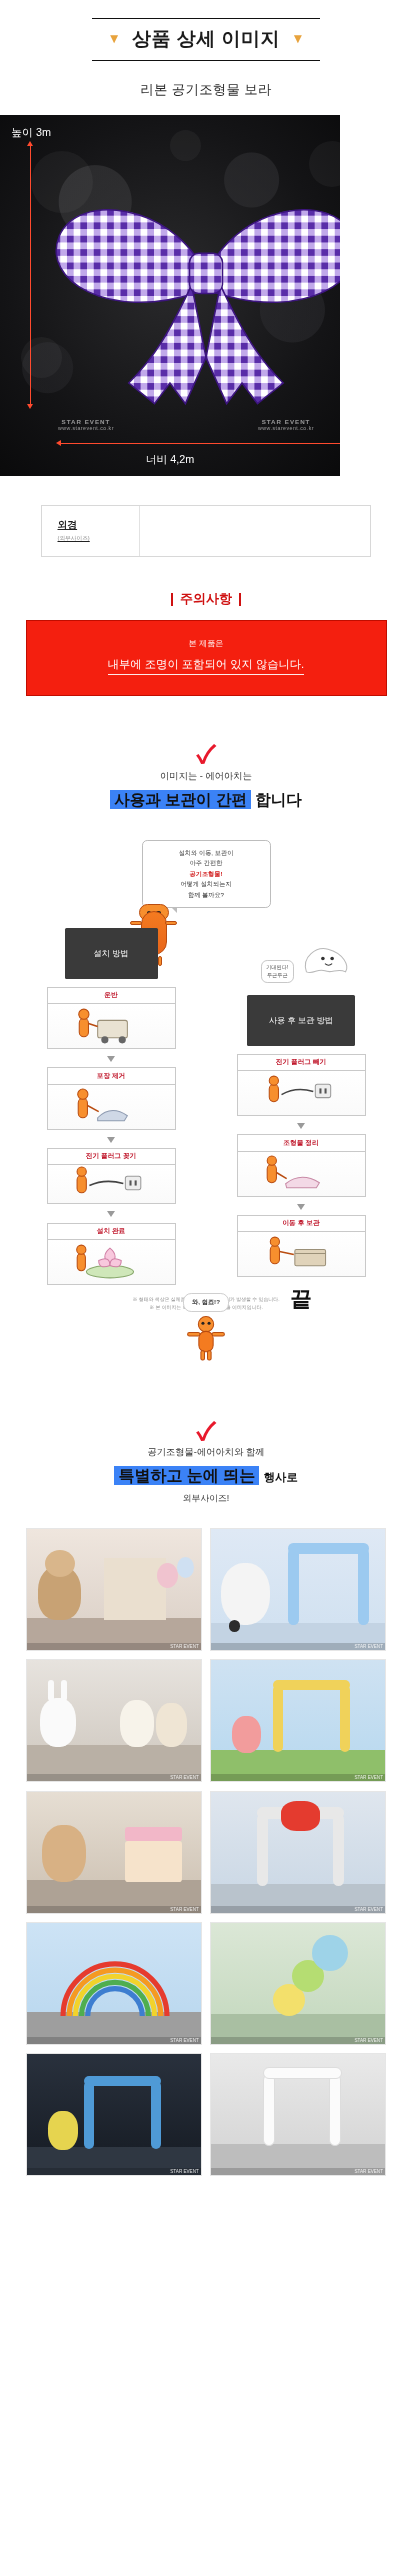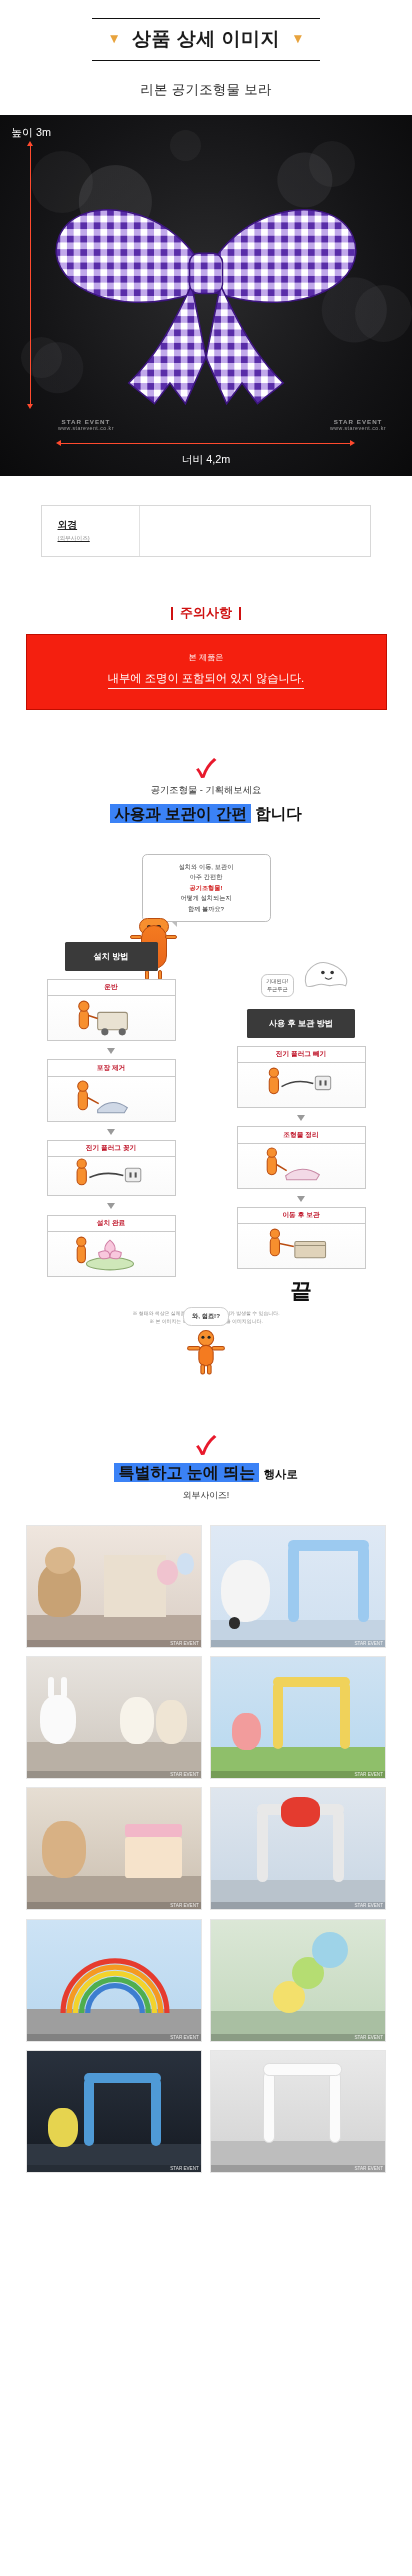--- a/index.html
+++ b/index.html
@@ -54,21 +54,21 @@
   }
 
   
   .hero-wrap {
     width: 412px;
     margin-top: 15.5px;
     position: relative;
   }
   .hero {
     position: relative;
-    width: 412px;
+    width: 340px;
     height: 361px;
     background:
       radial-gradient(circle at 28% 24%, rgba(60,60,62,0.55) 0 36px, rgba(0,0,0,0) 37px),
       radial-gradient(circle at 74% 18%, rgba(52,52,55,0.50) 0 27px, rgba(0,0,0,0) 28px),
       radial-gradient(circle at 86% 54%, rgba(48,48,52,0.45) 0 32px, rgba(0,0,0,0) 33px),
       radial-gradient(circle at 14% 70%, rgba(46,46,50,0.40) 0 25px, rgba(0,0,0,0) 26px),
       radial-gradient(circle at 50% 46%, #2a2a2c 0%, #141416 62%, #0a0a0b 100%);
     overflow: hidden;
   }
   .bokeh { position:absolute; border-radius:50%; background: rgba(255,255,255,0.045); }
@@ -152,21 +152,21 @@
     flex: 1;
     display:flex; align-items:center;
     padding-left: 17.5px;
     font-size: 9.8px;
     color:#1d1d1d;
   }
 
   
   .caution-head {
     width: 412px;
-    margin-top: 47px;
+    margin-top: 33px;
     text-align: center;
   }
   .caution-head .inner {
     display:inline-flex; align-items:center; gap:7.2px;
     font-size: 13px; font-weight: bold; color:#cf1111;
   }
   .caution-head .bar {
     display:inline-block; width:1.5px; height:13.4px; background:#cf1111;
   }
   .caution-box {
@@ -244,22 +244,22 @@
   }
   .m-leg {
     position:absolute; bottom:0; width:4.1px; height:9.3px; background:#f78f2e;
     border:1px solid #b94c10; border-radius:2.1px;
   }
 
   .col-left { position:absolute; left:0; top:88px; width:129px; }
   .col-right { position:absolute; right:0; top:155px; width:129px; }
 
   .grp-title {
-    text-align:center; color:#fff; font-weight:bold; font-size:8.2px;
-    background:#3a3a3a; padding: 9px 0; border-radius: 1.5px;
+    text-align:center; color:#fff; font-weight:normal; font-size:8.2px;
+    background:#3a3a3a; padding: 20px 0; border-radius: 1.5px;
     width: 93px; margin: 0 auto 8.2px;
   }
   .step {
     border: 1px solid #c9c9c9;
     background:#fff;
     margin-bottom: 7.2px;
   }
   .step .sh {
     background:#fff; border-bottom:1px solid #c9c9c9;
     text-align:center; font-size:6.7px; font-weight:bold; color:#c0182c;
@@ -411,21 +411,21 @@
       <span class="bar"></span>
     </div>
   </div>
   <div class="caution-box">
     <div class="l1">본 제품은</div>
     <div class="l2">내부에 조명이 포함되어 있지 않습니다.</div>
   </div>
 
   <div class="feat f1">
     <div class="check">✓</div>
-    <div class="sub">공기조형물 - 기획해보세요</div>
+    <div class="sub">이미지는 - 에어아치는</div>
     <div class="main">
       <span class="hl">사용과 보관이 간편</span>
       <span>합니다</span>
     </div>
   </div>
 
   <div class="board">
 
     <div class="speech">
       <div>설치와 이동, 보관이</div>
@@ -584,20 +584,21 @@
         <rect x="14" y="36" width="24" height="7" rx="3.5" fill="#f78f2e" stroke="#b94c10" stroke-width="2"></rect>
         <rect x="62" y="36" width="24" height="7" rx="3.5" fill="#f78f2e" stroke="#b94c10" stroke-width="2"></rect>
         <rect x="40" y="72" width="7" height="18" rx="3" fill="#f78f2e" stroke="#b94c10" stroke-width="2"></rect>
         <rect x="53" y="72" width="7" height="18" rx="3" fill="#f78f2e" stroke="#b94c10" stroke-width="2"></rect>
       </svg>
     </div>
   </div>
 
   <div class="feat f2">
     <div class="check">✓</div>
+    <div class="sub">공기조형물-에어아치와 함께</div>
     <div class="main">
       <span class="hl">특별하고 눈에 띄는</span>
       <span class="plain">행사로</span>
     </div>
     <div class="tail">외부사이즈!</div>
   </div>
 
   <div class="gallery">
 
     <div class="ph" style="background:linear-gradient(#efe6de,#d9cec5);">

